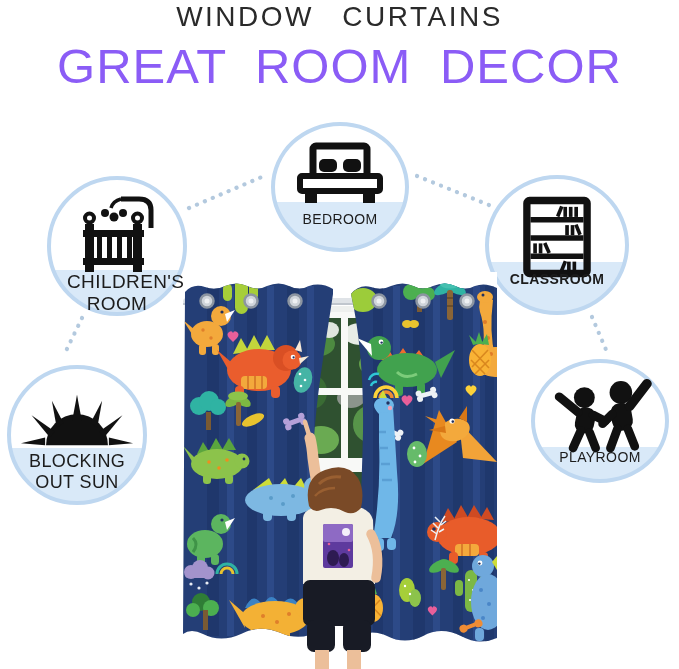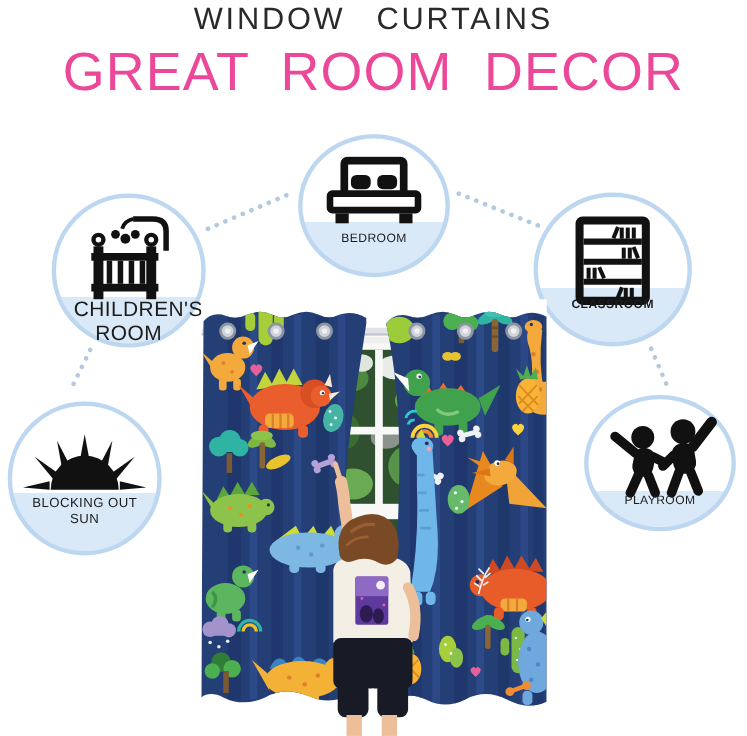--- a/index.html
+++ b/index.html
@@ -3,39 +3,39 @@
 <meta charset="utf-8">
 <style>
   * { box-sizing: border-box; margin: 0; padding: 0; }
   html,body { background:#fff; }
   body { font-family: "Liberation Sans", "DejaVu Sans", sans-serif; }
   .canvas { position:relative; width:679px; height:669px; background:#fff; overflow:hidden; }
 
   
   .hdr { position:absolute; left:0; top:0; width:100%; text-align:center; color:#1e1e1e; }
   .hdr .sub { margin-top:1px; font-size:28px; font-weight:400; letter-spacing:2.5px; word-spacing:18px; color:#2a2a2a; }
-  .hdr .big { margin-top:5px; font-size:49px; font-weight:500; letter-spacing:1px; word-spacing:14px; color:#ec4899; }
+  .hdr .big { margin-top:5px; font-size:49px; font-weight:500; letter-spacing:1px; word-spacing:14px; color:#8b5cf6; }
 
   
   .connectors { position:absolute; left:0; top:0; z-index:1; pointer-events:none; }
 
   
   .feature { position:absolute; z-index:2; border:4px solid #bed7f0; border-radius:50%;
              background:linear-gradient(#ffffff var(--split,63%), #d9e9f8 var(--split,63%)); }
   .feature .ic { position:absolute; left:0; width:100%; display:flex; justify-content:center; }
   .feature .lbl { position:absolute; left:0; width:100%; text-align:center; color:#1c1c1c;
-                  font-size:11px; letter-spacing:.4px; line-height:1.15; }
+                  font-size:14px; letter-spacing:.4px; line-height:1.15; }
   .f-bedroom   { left:271px; top:122px; width:138px; height:130px; --split:62%; }
   .f-bedroom .ic { top:16px; } .f-bedroom .lbl { top:70%; }
   .f-children  { left:47px;  top:176px; width:140px; height:140px; --split:68%; }
   .f-children .ic { top:14px; } .f-children .lbl { top:69%; font-size:19px; }
   .f-classroom { left:485px; top:175px; width:144px; height:140px; --split:63%; }
   .f-classroom .ic { top:16px; } .f-classroom .lbl { top:70%;font-weight:bold; }
   .f-sun       { left:7px;   top:365px; width:140px; height:140px; --split:60%; }
-  .f-sun .ic { top:20px; } .f-sun .lbl { top:62%; font-size:12px; }
+  .f-sun .ic { top:20px; } .f-sun .lbl { top:62%; font-size:18px; }
   .f-playroom  { left:531px; top:359px; width:138px; height:124px; --split:72%; }
   .f-playroom .ic { top:12px; } .f-playroom .lbl { top:74%; }
 
   
   .photo { position:absolute; left:183px; top:272px; width:314px; height:397px; z-index:3; background:#fff; }
 </style>
 </head>
 <body>
 
 <div class="canvas">

